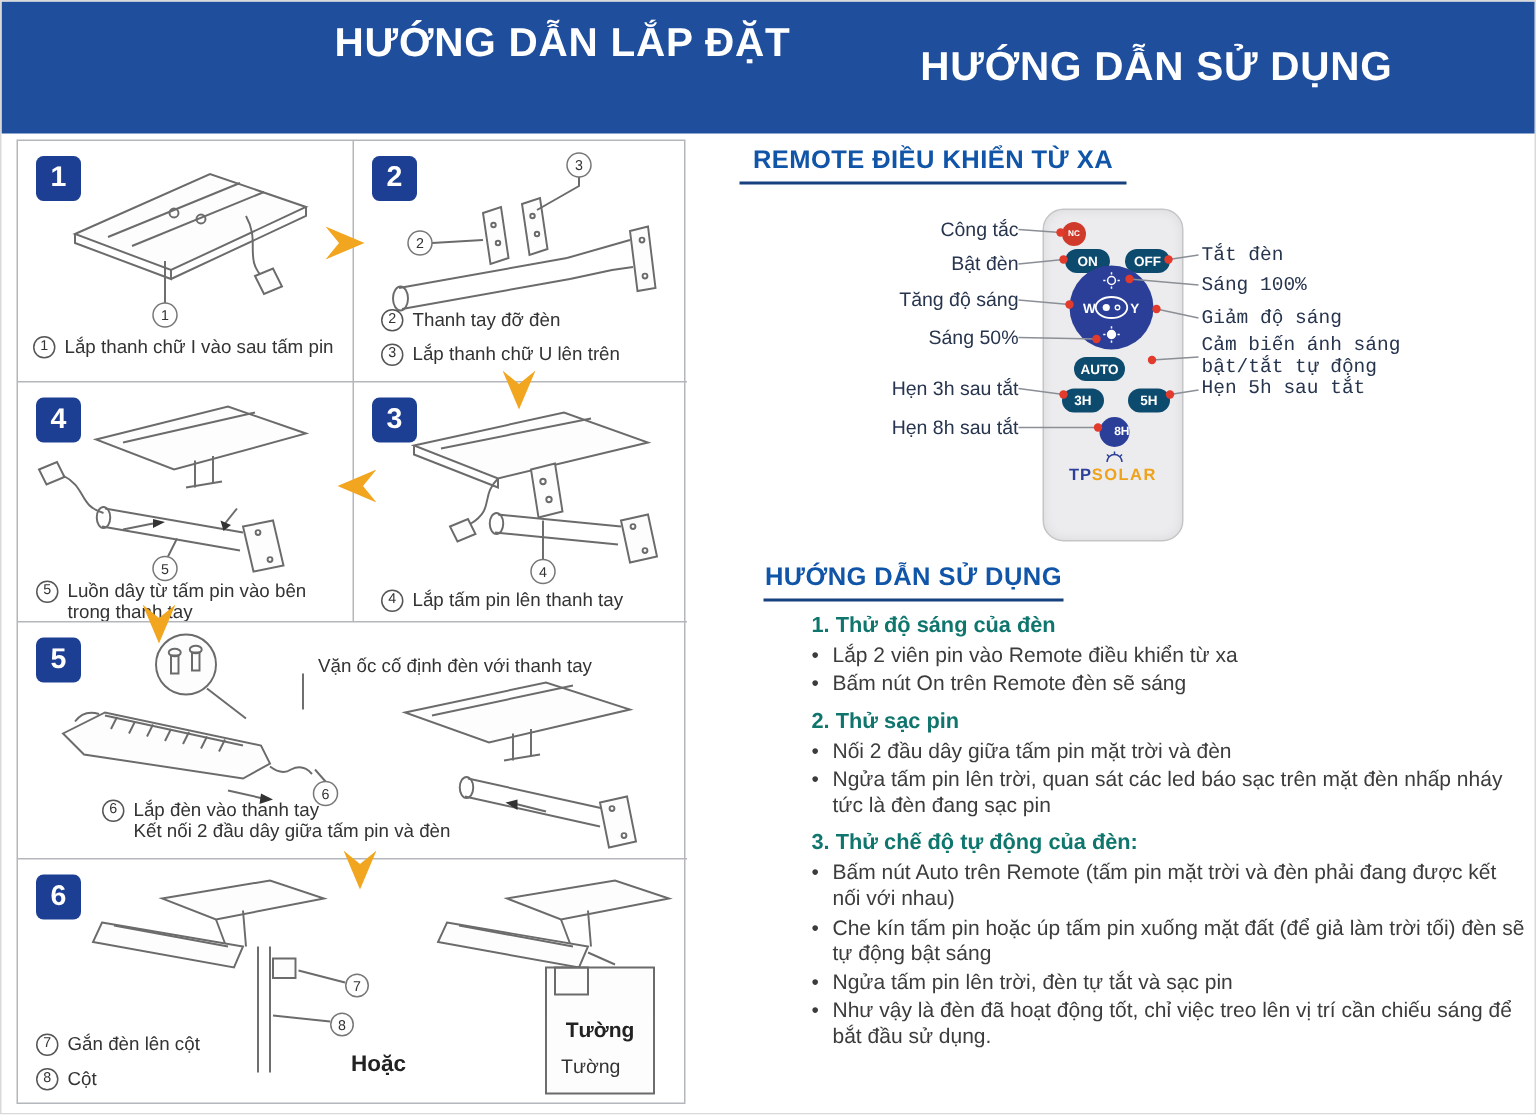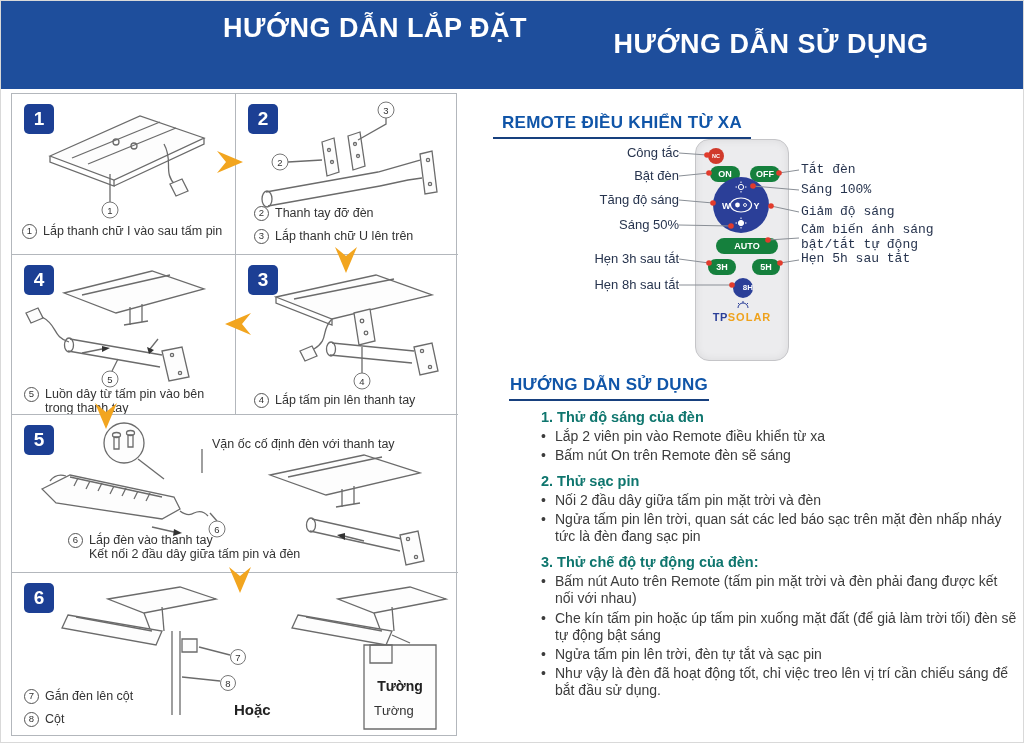--- a/index.html
+++ b/index.html
@@ -48,21 +48,21 @@
     position:absolute; text-align:center; color:#1055a8; font-weight:bold;
     font-size:17px; letter-spacing:.3px; padding-bottom:4px;
     border-bottom:2px solid #17407e;
   }
   .remote {
     position:absolute; left:694px; top:138px; width:94px; height:222px;
     background:#ececee; border:1px solid #c5c5c8; border-radius:14px;
     box-shadow: inset 0 0 8px rgba(0,0,0,.08);
   }
   .pill {
-    position:absolute; background:#15803d; color:#fff; font-weight:bold;
+    position:absolute; background:#0c4a6e; color:#fff; font-weight:bold;
     text-align:center; border-radius:9px; font-size:9px; height:16px; line-height:16px;
   }
   .rnd { position:absolute; background:#2b3f98; color:#fff; font-weight:bold;
          border-radius:50%; text-align:right; }
   .ncbtn {
     position:absolute; left:12px; top:8px; width:16px; height:16px; border-radius:50%;
     background:#d03a2b; color:#fff; font-weight:bold; font-size:5.5px;
     display:flex; align-items:center; justify-content:center;
   }
   .padsvg { position:absolute; left:16px; top:36px; }
@@ -321,21 +321,21 @@
   <svg class="arrow" style="left:222px;top:312px" width="28" height="22" viewBox="0 0 28 22">
     <polygon points="28,0 2,11 28,22 19,11" fill="#f2a51f"></polygon>
   </svg>
   <svg class="arrow" style="left:94px;top:402px" width="22" height="28" viewBox="0 0 22 28">
     <polygon points="0,0 11,26 22,0 11,9" fill="#f2a51f"></polygon>
   </svg>
   <svg class="arrow" style="left:228px;top:566px" width="22" height="28" viewBox="0 0 22 28">
     <polygon points="0,0 11,26 22,0 11,9" fill="#f2a51f"></polygon>
   </svg>
 
-  <div class="sec-title" style="left:492px;top:112px;width:258px">REMOTE ĐIỀU KHIỂN TỪ XA</div>
+  <div class="sec-title" style="left:492px;top:96px;width:258px">REMOTE ĐIỀU KHIỂN TỪ XA</div>
 
   <div class="remote">
     <div class="ncbtn">NC</div>
     <div class="pill" style="left:14px;top:26px;width:30px">ON</div>
     <div class="pill" style="left:54px;top:26px;width:30px">OFF</div>
     <svg class="padsvg" width="58" height="58" viewBox="0 0 58 58">
       <circle cx="29" cy="29" r="28" fill="#2b3f98"></circle>
       <text x="10" y="32.5" font-size="9" font-weight="bold" fill="#fff">W</text>
       <text x="41.5" y="32.5" font-size="9" font-weight="bold" fill="#fff">Y</text>
       <g stroke="#fff" stroke-width="1">
@@ -351,21 +351,21 @@
           <line x1="29" y1="51" x2="29" y2="52.5"></line>
         <line x1="23.5" y1="47" x2="25" y2="47"></line>
           <line x1="33" y1="47" x2="34.5" y2="47"></line>
       </g>
       <g>
         <ellipse cx="29" cy="29" rx="10.5" ry="7" fill="none" stroke="#fff" stroke-width="1.2"></ellipse>
         <circle cx="25.5" cy="29" r="2.4" fill="#fff"></circle>
         <circle cx="33" cy="29" r="1.5" fill="none" stroke="#fff" stroke-width="0.9"></circle>
       </g>
     </svg>
-    <div class="pill" style="left:20px;top:98px;width:62px">AUTO</div>
+    <div class="pill" style="left:20px;top:98px;width:34px">AUTO</div>
     <div class="pill" style="left:12px;top:119px;width:28px">3H</div>
     <div class="pill" style="left:56px;top:119px;width:28px">5H</div>
     <div class="rnd" style="left:37px;top:138px;width:20px;height:20px;font-size:8px;line-height:20px">8H</div>
     <div class="logo">
       <svg width="30" height="9" viewBox="0 0 30 9">
         <g stroke="#2b3f98" stroke-width="1" fill="none">
           <path d="M11,8 a5,5 0 0 1 10,0"></path>
           <line x1="16" y1="1" x2="16" y2="3"></line>
           <line x1="11" y1="3" x2="12.5" y2="4.5"></line>
             <line x1="21" y1="3" x2="19.5" y2="4.5"></line>

